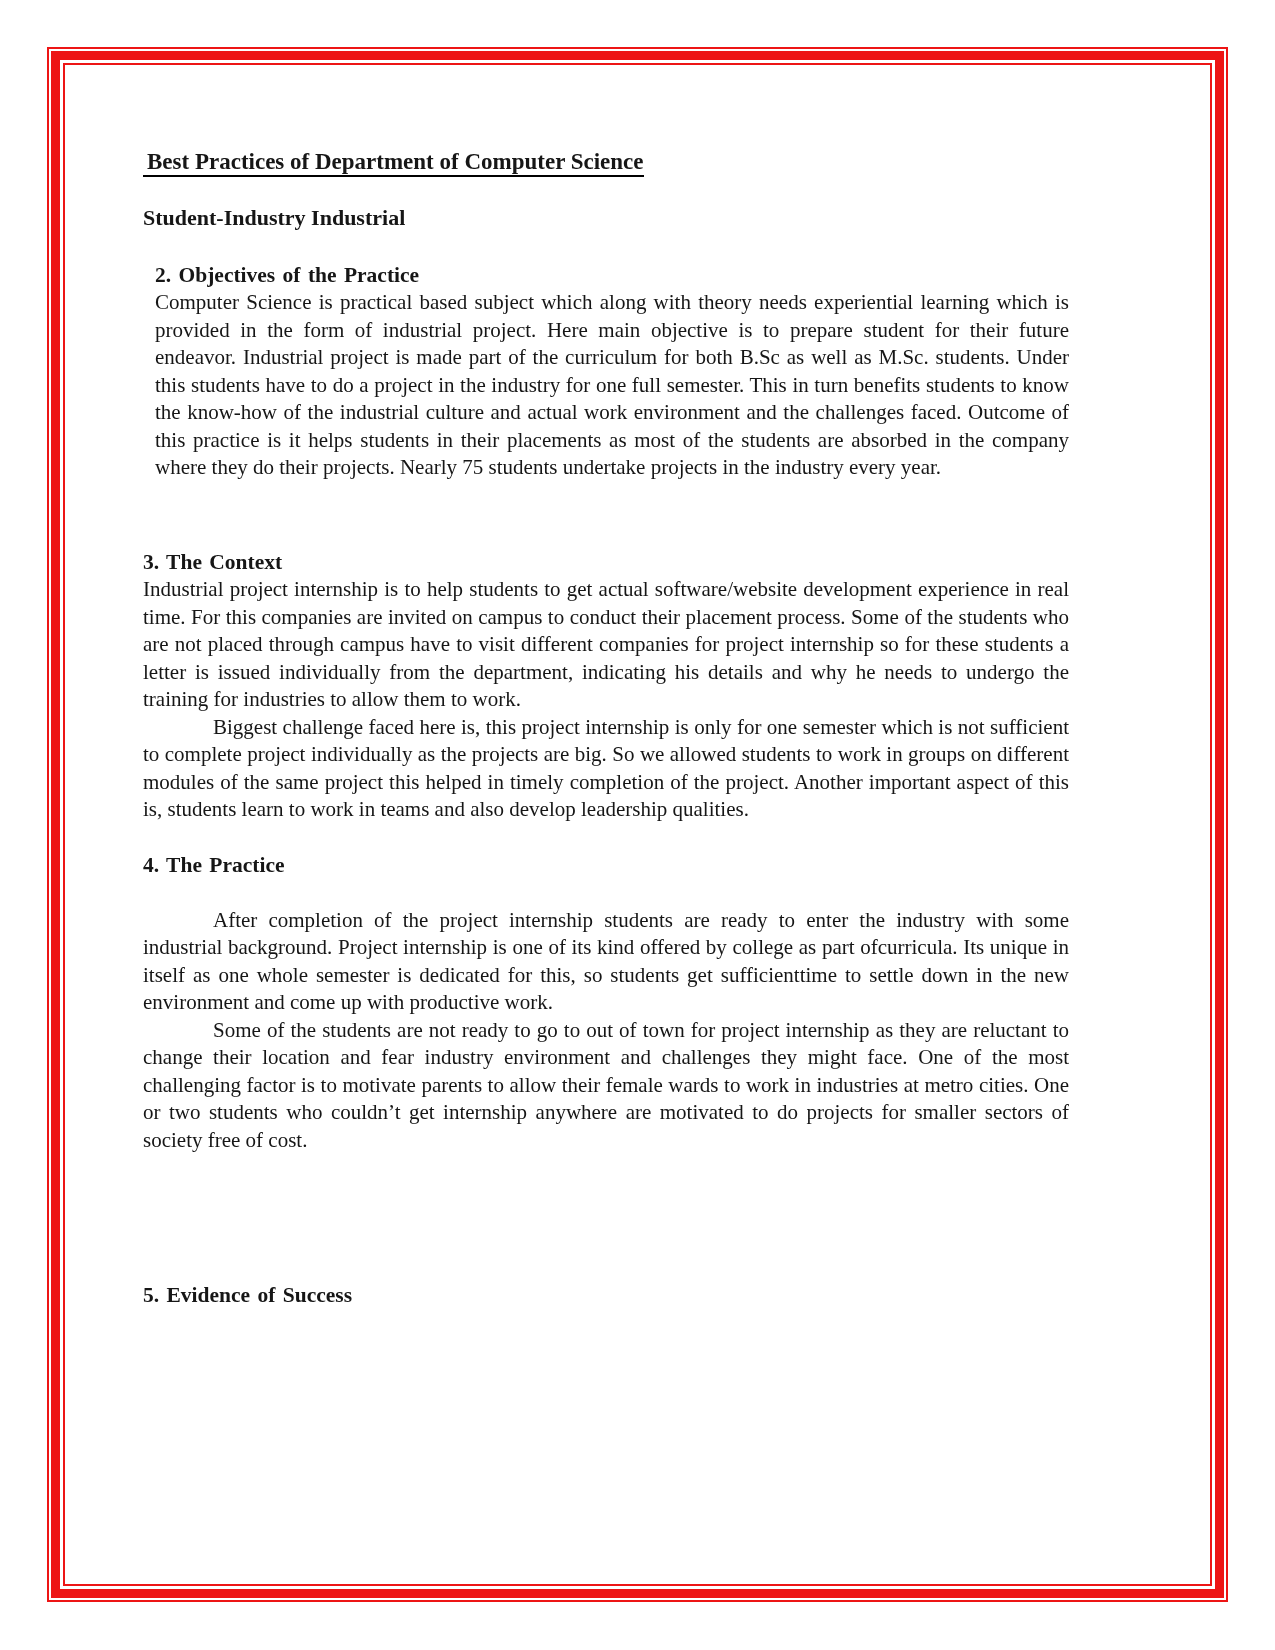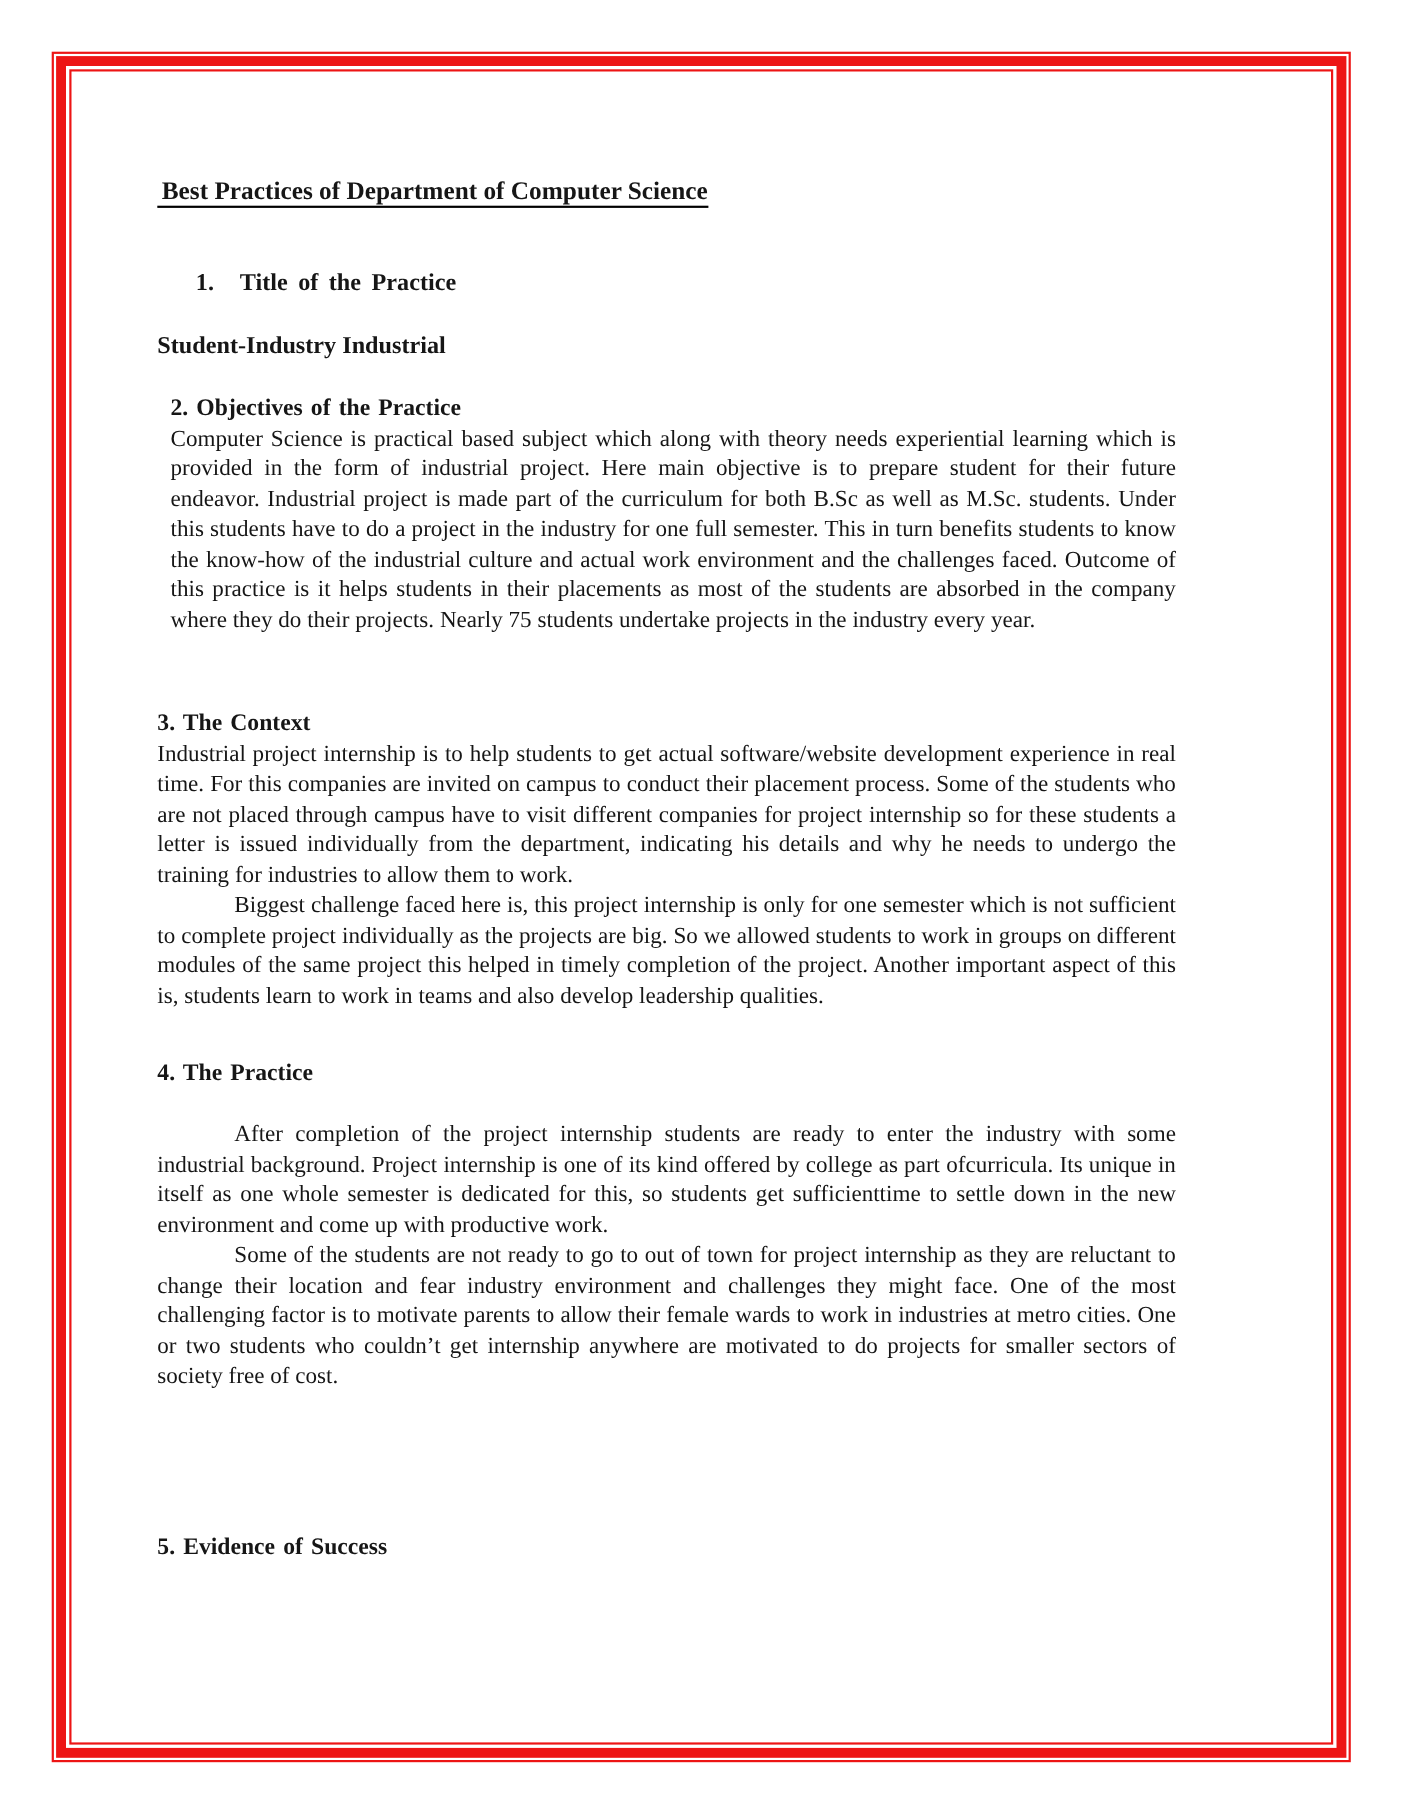--- a/index.html
+++ b/index.html
@@ -29,21 +29,21 @@
     border: 9px solid var(--border-red);
   }
   .frame-inner {
     position: absolute;
     inset: 3px;
     border: 2px solid var(--border-red);
   }
   .content {
     position: absolute;
     left: 143px;
-    top: 16px;
+    top: 4px;
     width: 926px;
     font-size: 21px;
     line-height: 27.5px;
   }
   .doc-title {
     margin: 145px 0 0 0;
     font-size: 23px;
     font-weight: bold;
     line-height: 26px;
   }
@@ -63,21 +63,21 @@
     width: 40px;
   }
   .practice-name {
     margin: 29px 0 0 0;
     font-weight: bold;
     font-size: 22px;
   }
   .section { margin: 0; }
   .sec2 { margin-top: 30px; margin-left: 12px; }
   .sec3 { margin-top: 67px; }
-  .sec4 { margin-top: 43px; }
+  .sec4 { margin-top: 28px; }
   .sec5 { margin-top: 128px; }
   .section h2 {
     margin: 0;
     font-size: 21.5px;
     font-weight: bold;
     line-height: 27.5px;
     word-spacing: 2px;
   }
   .sec4 h2 { margin-bottom: 27.5px; }
   .section p {
@@ -94,23 +94,20 @@
   <div class="frame-outer">
     <div class="frame-mid">
       <div class="frame-inner"></div>
     </div>
   </div>
 
   <div class="content">
 
     <h1 class="doc-title"><span class="underlined">Best Practices of Department of Computer Science</span></h1>
 
-    <div class="list-heading">
-      <span class="num">1.</span><span class="label">Title of the Practice</span>
-    </div>
 
     <p class="practice-name">Student-Industry Industrial</p>
 
     <div class="section sec2">
       <h2>2. Objectives of the Practice</h2>
       <p>Computer Science is practical based subject which along with theory needs experiential learning which is provided in the form of industrial project. Here main objective is to prepare student for their future endeavor. Industrial project is made part of the curriculum for both B.Sc as well as M.Sc. students. Under this students have to do a project in the industry for one full semester. This in turn benefits students to know the know-how of the industrial culture and actual work environment and the challenges faced. Outcome of this practice is it helps students in their placements as most of the students are absorbed in the company where they do their projects. Nearly 75 students undertake projects in the industry every year.</p>
     </div>
 
     <div class="section sec3">
       <h2>3. The Context</h2>

